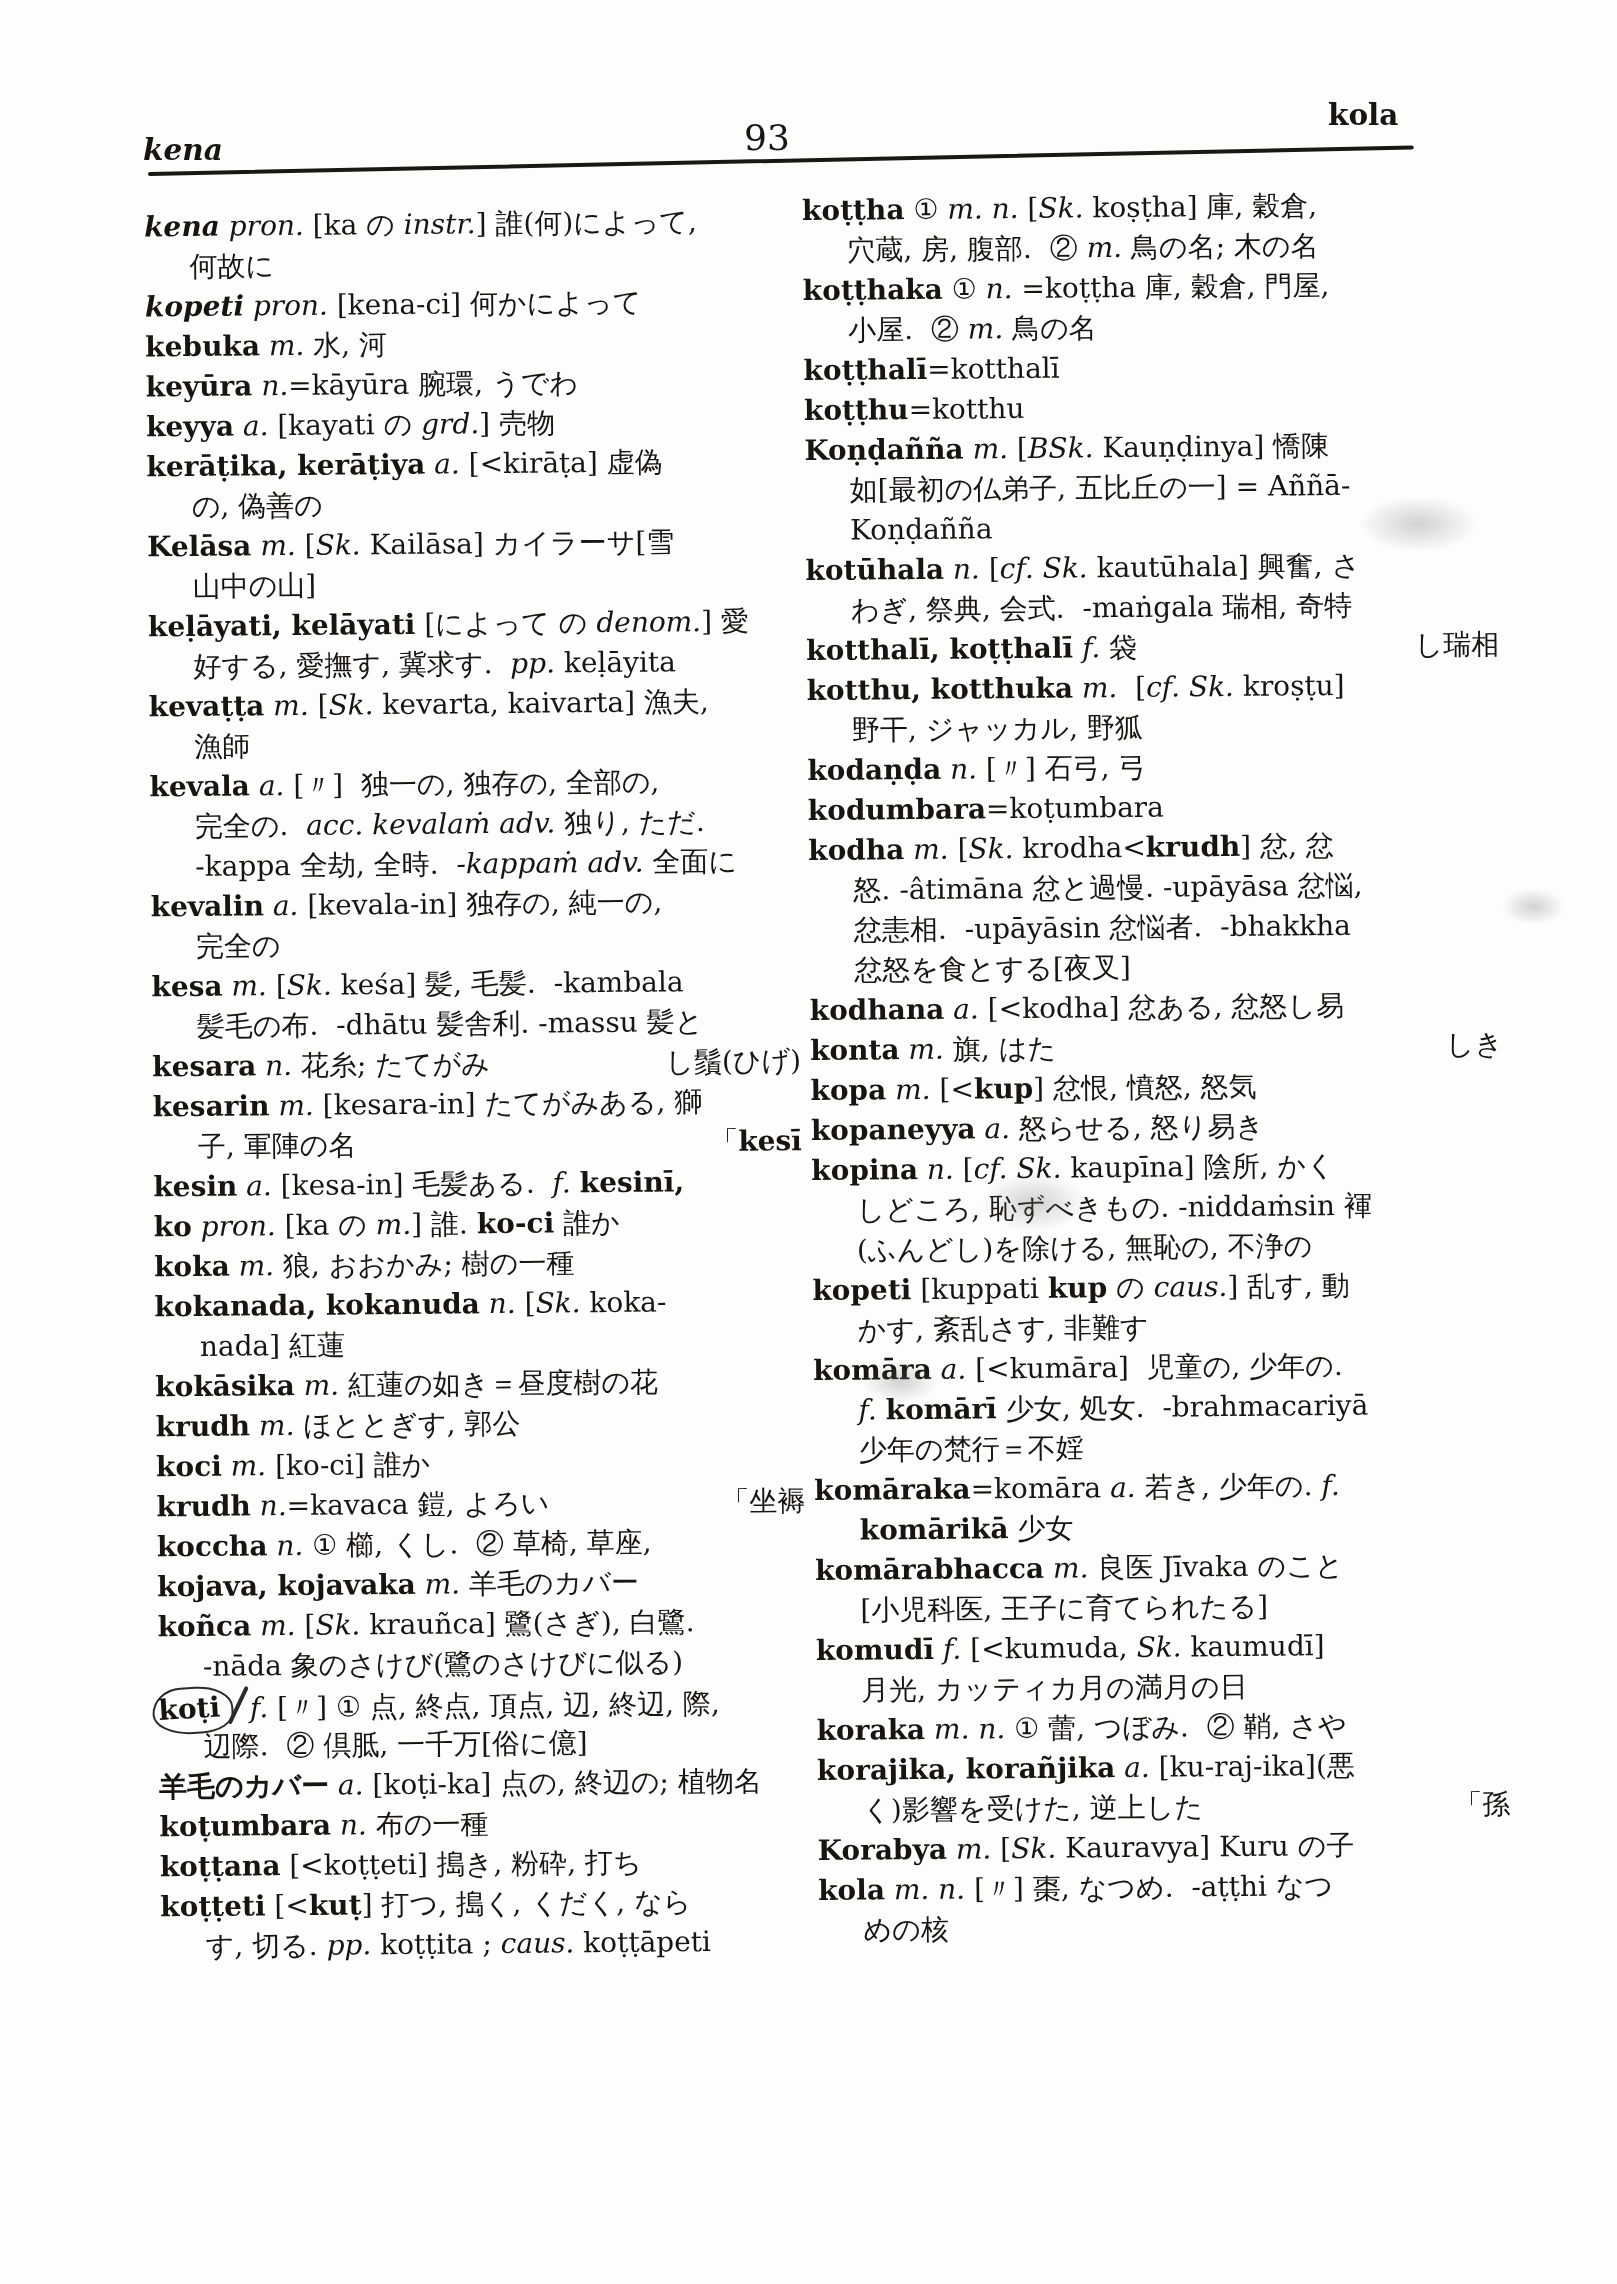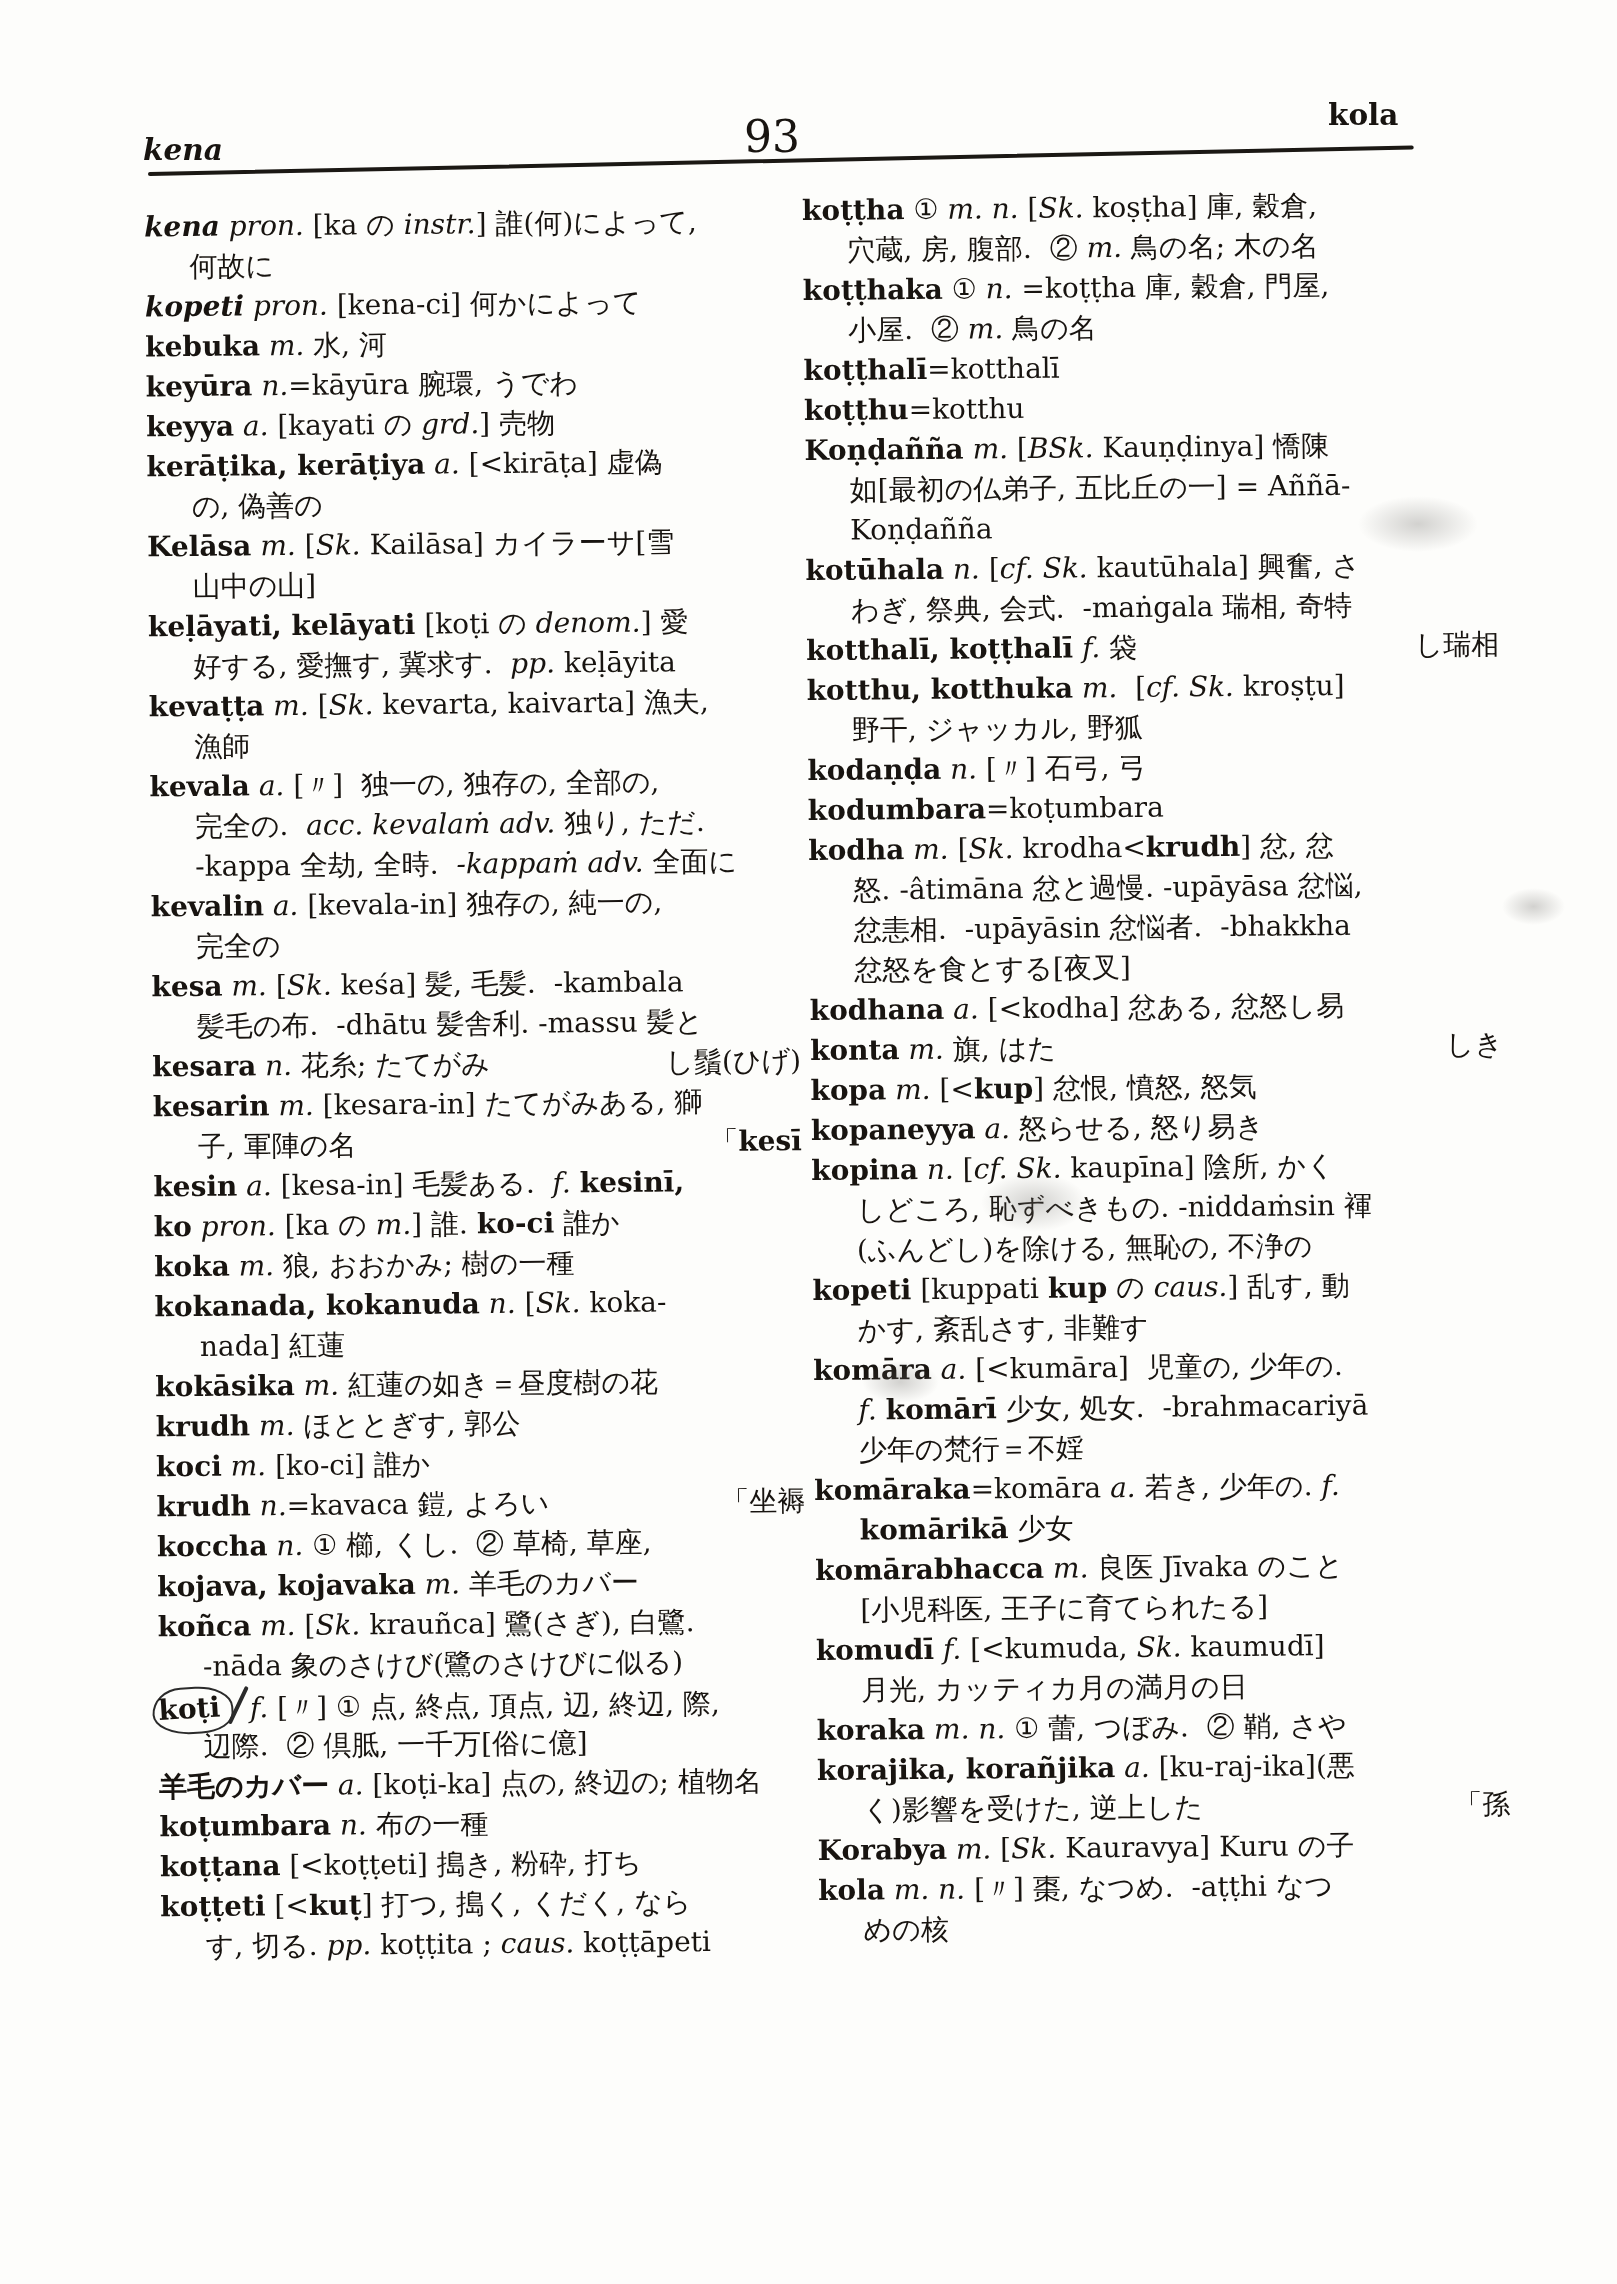--- a/index.html
+++ b/index.html
@@ -9,21 +9,21 @@
     font-family:"DejaVu Serif","Liberation Serif",serif;
     overflow:hidden;
   }
   .page{
     position:absolute;left:0;top:0;width:1617px;height:2284px;
     background:#fdfdfb;color:#181410;
   }
   
   .runhead{position:absolute;white-space:pre;}
   .rh-left{left:143px;top:132px;font-size:29.5px;font-weight:700;font-style:italic;}
-  .rh-center{left:744px;top:111px;font-size:44px;}
+  .rh-center{left:744px;top:117px;font-size:36px;}
   .rh-right{left:1328px;top:97px;font-size:29.5px;font-weight:700;}
   .rule{
     position:absolute;left:148px;top:172px;width:1266px;height:4.2px;
     background:#1b1814;border-radius:2.1px;
     transform:rotate(-1.2deg);transform-origin:left center;
   }
   
   .cols{position:absolute;left:0;top:0;width:1617px;height:2284px;
     transform:rotate(-0.55deg);transform-origin:809px 211px;}
   .col{position:absolute;}
@@ -79,21 +79,21 @@
         <div class="ln"><span><span class="s-hwi">kena</span><span class="s-it"> pron. </span><span class="s-rm">[ka </span><span class="s-ja">の</span><span class="s-it"> instr.</span><span class="s-rm">] </span><span class="s-ja">誰(何)によって,</span></span></div>
         <div class="ln ind"><span><span class="s-ja">何故に</span></span></div>
         <div class="ln"><span><span class="s-hwi">kopeti</span><span class="s-it"> pron. </span><span class="s-rm">[kena-ci] </span><span class="s-ja">何かによって</span></span></div>
         <div class="ln"><span><span class="s-hw">kebuka</span><span class="s-it"> m. </span><span class="s-ja">水, 河</span></span></div>
         <div class="ln"><span><span class="s-hw">keyūra</span><span class="s-it"> n.</span><span class="s-rm">=kāyūra </span><span class="s-ja">腕環, うでわ</span></span></div>
         <div class="ln"><span><span class="s-hw">keyya</span><span class="s-it"> a. </span><span class="s-rm">[kayati </span><span class="s-ja">の</span><span class="s-it"> grd.</span><span class="s-rm">] </span><span class="s-ja">売物</span></span></div>
         <div class="ln"><span><span class="s-hw">kerāṭika, kerāṭiya</span><span class="s-it"> a. </span><span class="s-rm">[&lt;kirāṭa] </span><span class="s-ja">虚偽</span></span></div>
         <div class="ln ind"><span><span class="s-ja">の, 偽善の</span></span></div>
         <div class="ln"><span><span class="s-hw">Kelāsa</span><span class="s-it"> m. </span><span class="s-rm">[</span><span class="s-it">Sk.</span><span class="s-rm"> Kailāsa] </span><span class="s-ja">カイラーサ[雪</span></span></div>
         <div class="ln ind"><span><span class="s-ja">山中の山]</span></span></div>
-        <div class="ln"><span><span class="s-hw">keḷāyati, kelāyati</span><span class="s-rm"> [koṭi </span><span class="s-ja">の</span><span class="s-it"> denom.</span><span class="s-rm">] </span><span class="s-ja">愛</span></span></div>
+        <div class="ln"><span><span class="s-hw">keḷāyati, kelāyati</span><span class="s-rm"> [によって </span><span class="s-ja">の</span><span class="s-it"> denom.</span><span class="s-rm">] </span><span class="s-ja">愛</span></span></div>
         <div class="ln ind"><span><span class="s-ja">好する, 愛撫す, 冀求す.  </span><span class="s-it">pp.</span><span class="s-rm"> keḷāyita</span></span></div>
         <div class="ln"><span><span class="s-hw">kevaṭṭa</span><span class="s-it"> m. </span><span class="s-rm">[</span><span class="s-it">Sk.</span><span class="s-rm"> kevarta, kaivarta] </span><span class="s-ja">漁夫,</span></span></div>
         <div class="ln ind"><span><span class="s-ja">漁師</span></span></div>
         <div class="ln"><span><span class="s-hw">kevala</span><span class="s-it"> a. </span><span class="s-rm">[〃]  </span><span class="s-ja">独一の, 独存の, 全部の,</span></span></div>
         <div class="ln ind"><span><span class="s-ja">完全の.  </span><span class="s-it">acc. kevalaṁ adv. </span><span class="s-ja">独り, ただ.</span></span></div>
         <div class="ln ind"><span><span class="s-rm">-kappa </span><span class="s-ja">全劫, 全時.  </span><span class="s-it">-kappaṁ adv. </span><span class="s-ja">全面に</span></span></div>
         <div class="ln"><span><span class="s-hw">kevalin</span><span class="s-it"> a. </span><span class="s-rm">[kevala-in] </span><span class="s-ja">独存の, 純一の,</span></span></div>
         <div class="ln ind"><span><span class="s-ja">完全の</span></span></div>
         <div class="ln"><span><span class="s-hw">kesa</span><span class="s-it"> m. </span><span class="s-rm">[</span><span class="s-it">Sk.</span><span class="s-rm"> keśa] </span><span class="s-ja">髪, 毛髪.  </span><span class="s-rm">-kambala</span></span></div>
         <div class="ln ind"><span><span class="s-ja">髪毛の布.  </span><span class="s-rm">-dhātu </span><span class="s-ja">髪舎利. </span><span class="s-rm">-massu </span><span class="s-ja">髪と</span></span></div>

